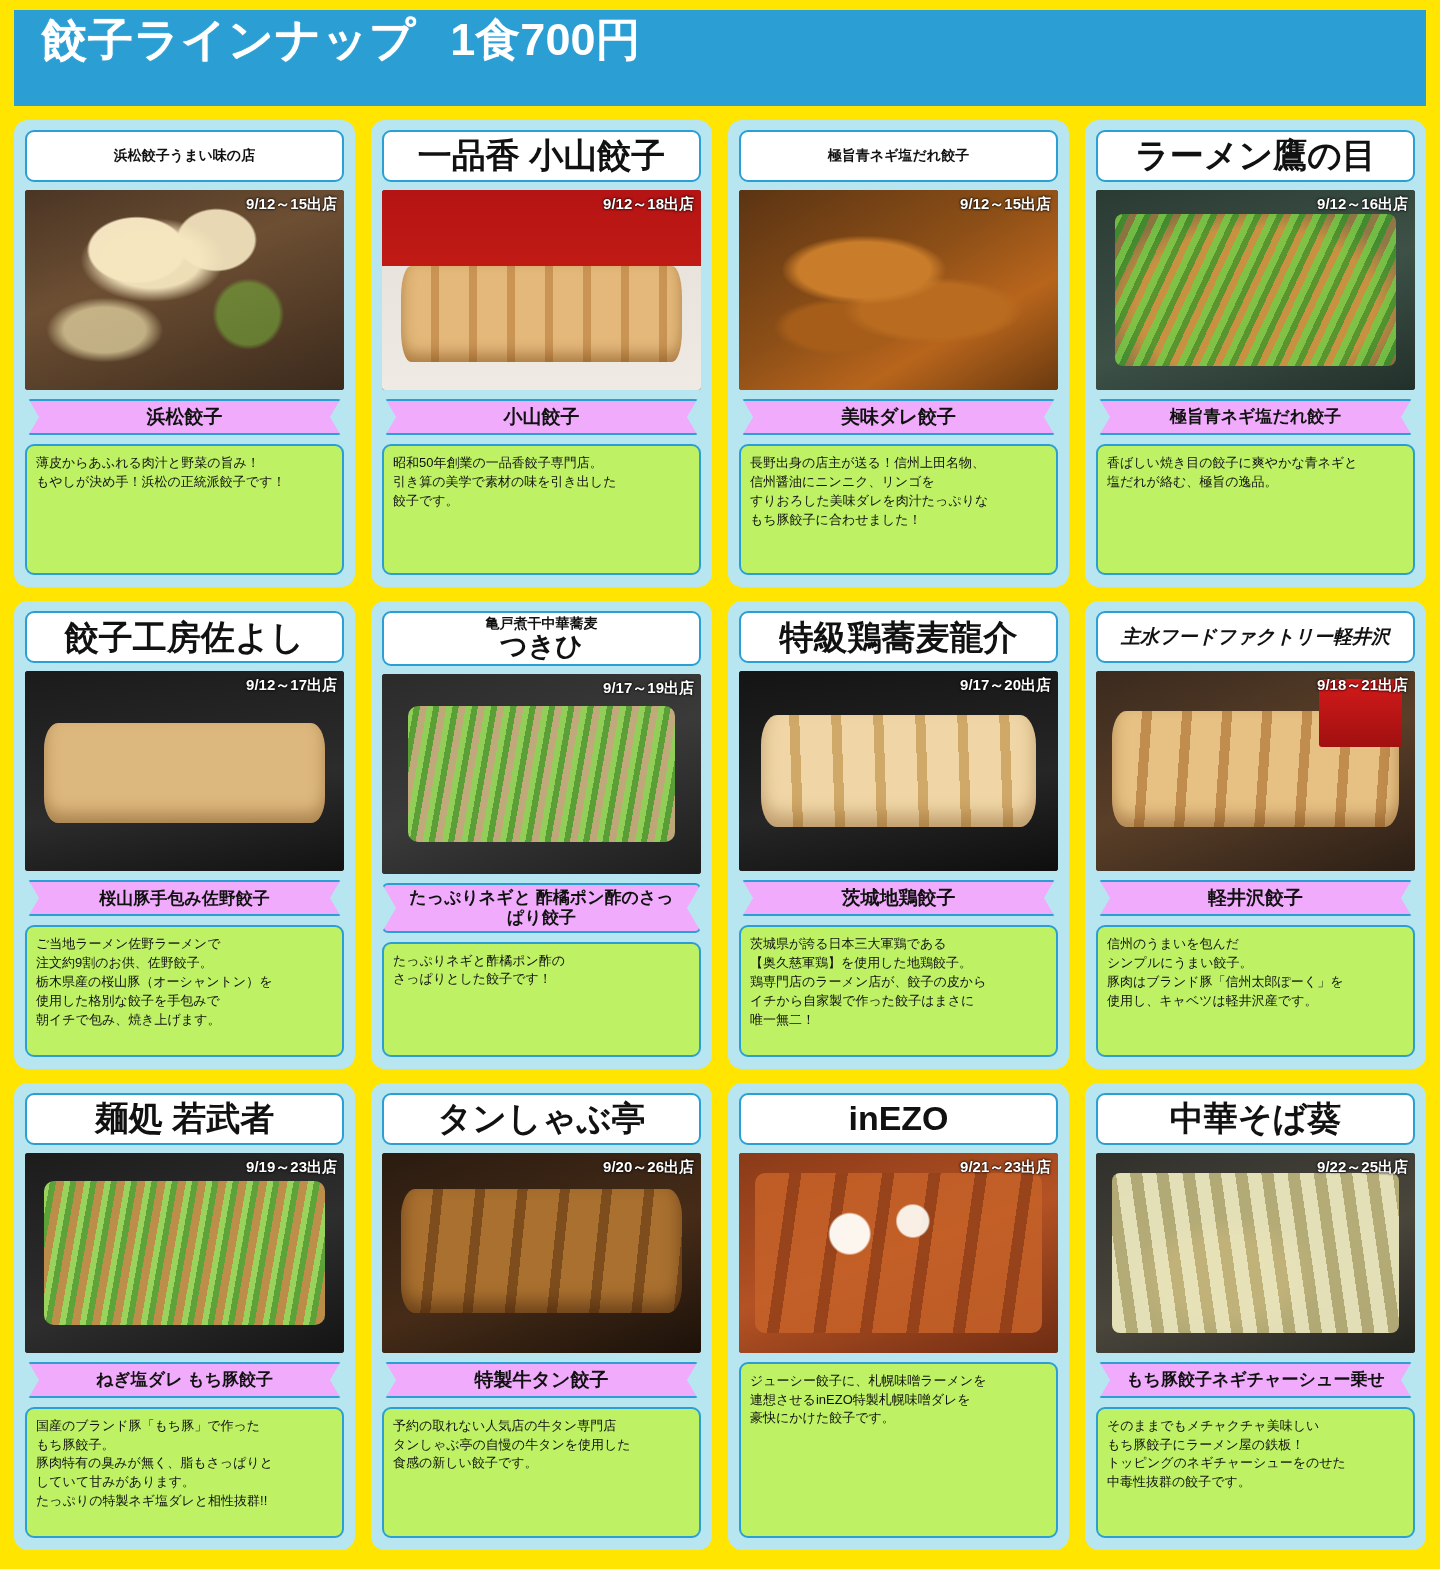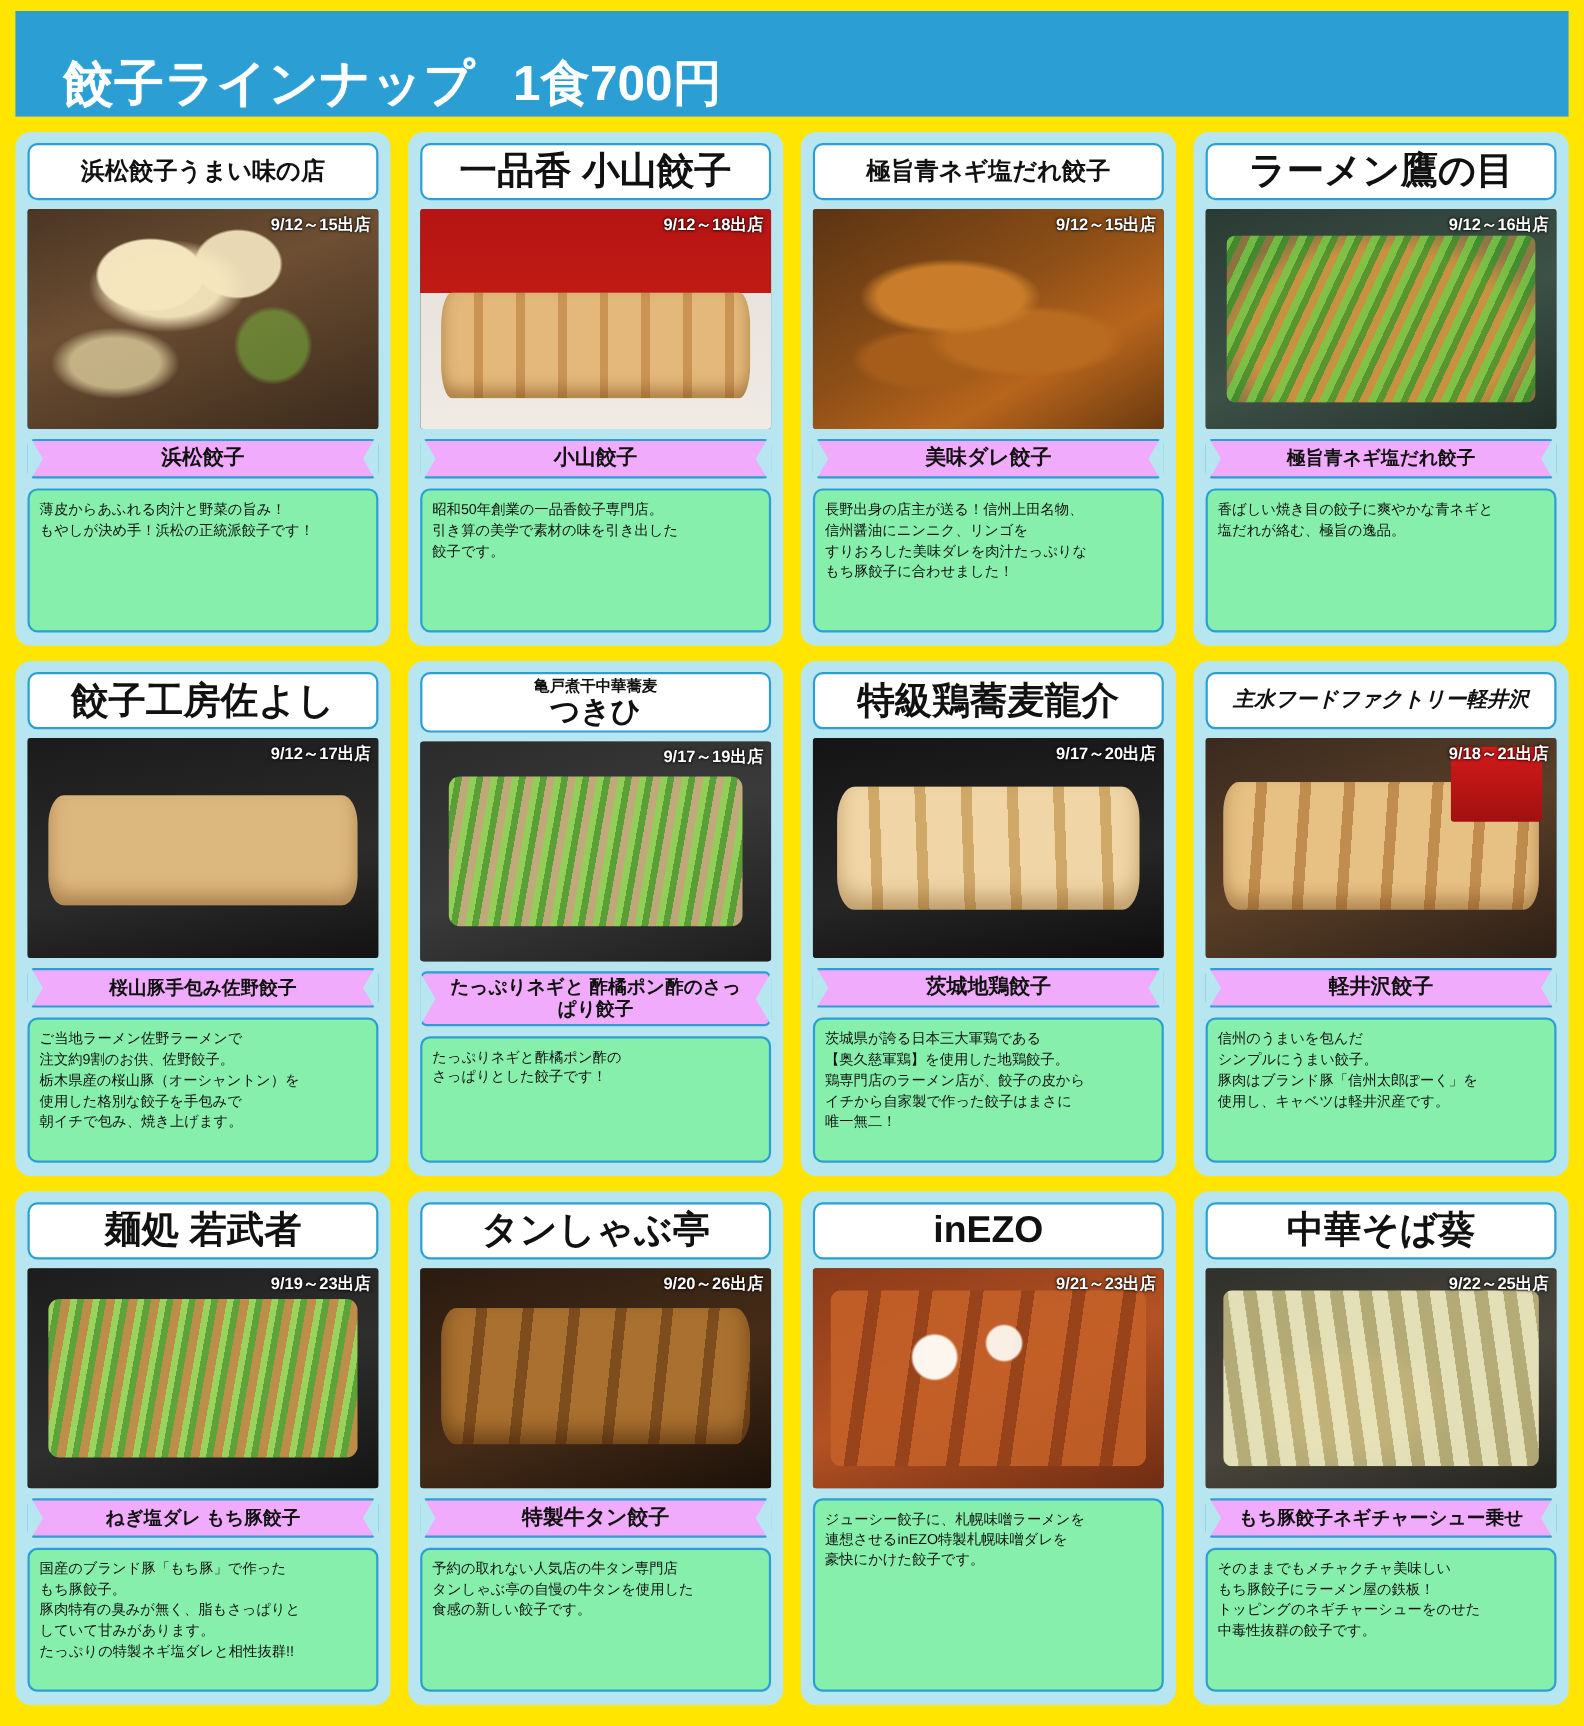--- a/index.html
+++ b/index.html
@@ -15,22 +15,22 @@
     height: 1569px;
     background: #ffe500;
     position: relative;
     padding: 10px 14px 8px 14px;
   }
   
   .banner {
     background: #2b9fd4;
     height: 96px;
     display: flex;
-    align-items: flex-end;
-    padding-left: 44px;
+    align-items: flex-start;
+    padding-left: 28px;
     gap: 34px;
   }
   .banner-title {
     color: #ffffff;
     font-size: 45px;
     font-weight: bold;
     letter-spacing: 1px;
     text-shadow: 0 0 1px #fff;
   }
   .banner-price {
@@ -74,21 +74,21 @@
     color: #111;
     line-height: 1.1;
   }
   .shop-name {
     font-size: 34px;
     font-weight: bold;
     color: #111;
     line-height: 1.1;
     white-space: nowrap;
   }
-  .shop-name.small { font-size: 22px; }
+  .shop-name.small { font-size: 14px; }
   .shop-name.tiny { font-size: 19px; font-style: italic; }
   .shop-name.sub { font-size: 27px; }
   
   .photo {
     margin-top: 8px;
     height: 200px;
     border-radius: 3px;
     position: relative;
     overflow: hidden;
     background: #333;
@@ -140,21 +140,21 @@
   }
   .item-ribbon::after {
     right: -2px;
     border-top: 24px solid transparent;
     border-bottom: 24px solid transparent;
     border-right: 14px solid #b8e6f0;
   }
   
   .desc {
     margin-top: 9px;
-    background: #86efac;
+    background: #bef264;
     border: 2px solid #2b9fd4;
     border-radius: 9px;
     flex: 1;
     padding: 8px 9px;
     font-size: 13px;
     line-height: 1.45;
     color: #111;
     white-space: pre-line;
   }
 

